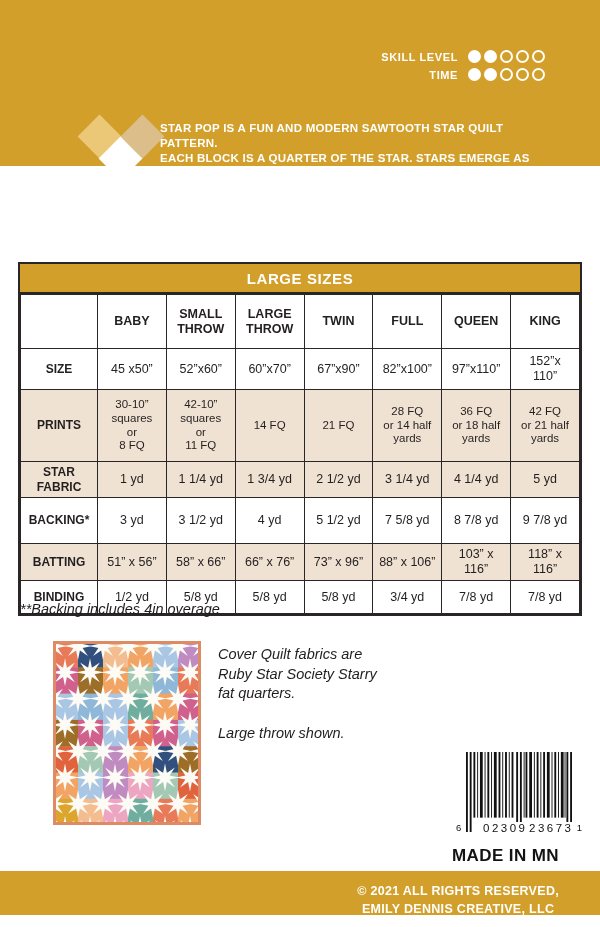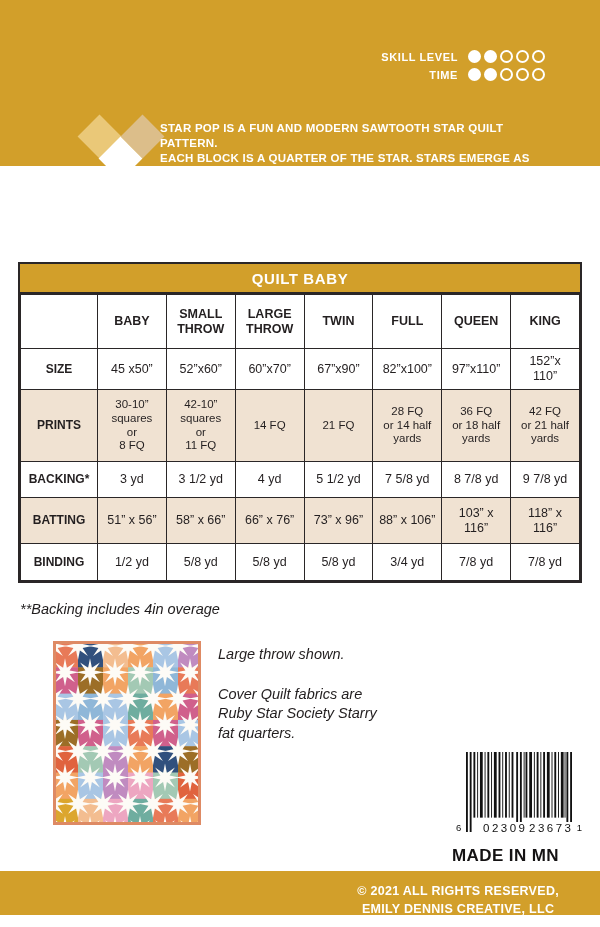--- a/index.html
+++ b/index.html
@@ -99,21 +99,21 @@
       <span class="d d1"></span>
       <span class="d d2"></span>
       <span class="d d3"></span>
     </div>
     <p class="intro">STAR POP IS A FUN AND MODERN SAWTOOTH STAR QUILT PATTERN.
 EACH BLOCK IS A QUARTER OF THE STAR.  STARS EMERGE AS YOUR
 BLOCKS GO TOGETHER.  FAT QUARTER AND STASH FRIENDLY!</p>
   </header>
 
   <div class="sizes-table-wrap">
-    <div class="table-title">QUILT BABY</div>
+    <div class="table-title">LARGE SIZES</div>
     <table>
       <colgroup>
           <col class="label-col">
           <col>
           <col>
           <col>
           <col>
           <col>
           <col>
           <col>
@@ -158,20 +158,31 @@
             <td>21 FQ</td>
             <td>28 FQ
 or 14 half
 yards</td>
             <td>36 FQ
 or 18 half
 yards</td>
             <td>42 FQ
 or 21 half
 yards</td>
+          </tr>
+          <tr class="shaded">
+            <th>STAR
+FABRIC</th>
+            <td>1 yd</td>
+            <td>1 1/4 yd</td>
+            <td>1 3/4 yd</td>
+            <td>2 1/2 yd</td>
+            <td>3 1/4 yd</td>
+            <td>4 1/4 yd</td>
+            <td>5 yd</td>
           </tr>
           <tr>
             <th>BACKING*</th>
             <td>3 yd</td>
             <td>3 1/2 yd</td>
             <td>4 yd</td>
             <td>5 1/2 yd</td>
             <td>7 5/8 yd</td>
             <td>8 7/8 yd</td>
             <td>9 7/8 yd</td>
@@ -300,24 +311,24 @@
       <polygon points="37.0,175.1 38.9,184.5 46.9,179.2 41.6,187.2 51.0,189.1 41.6,191.0 46.9,199.0 38.9,193.7 37.0,203.1 35.1,193.7 27.1,199.0 32.4,191.0 23.0,189.1 32.4,187.2 27.1,179.2 35.1,184.5" fill="#FDFBF6"></polygon>
       <polygon points="62.0,175.1 63.9,184.5 71.9,179.2 66.6,187.2 76.0,189.1 66.6,191.0 71.9,199.0 63.9,193.7 62.0,203.1 60.1,193.7 52.1,199.0 57.4,191.0 48.0,189.1 57.4,187.2 52.1,179.2 60.1,184.5" fill="#FDFBF6"></polygon>
       <polygon points="87.0,175.1 88.9,184.5 96.9,179.2 91.6,187.2 101.0,189.1 91.6,191.0 96.9,199.0 88.9,193.7 87.0,203.1 85.1,193.7 77.1,199.0 82.4,191.0 73.0,189.1 82.4,187.2 77.1,179.2 85.1,184.5" fill="#FDFBF6"></polygon>
       <polygon points="112.0,175.1 113.9,184.5 121.9,179.2 116.6,187.2 126.0,189.1 116.6,191.0 121.9,199.0 113.9,193.7 112.0,203.1 110.1,193.7 102.1,199.0 107.4,191.0 98.0,189.1 107.4,187.2 102.1,179.2 110.1,184.5" fill="#FDFBF6"></polygon>
       <polygon points="137.0,175.1 138.9,184.5 146.9,179.2 141.6,187.2 151.0,189.1 141.6,191.0 146.9,199.0 138.9,193.7 137.0,203.1 135.1,193.7 127.1,199.0 132.4,191.0 123.0,189.1 132.4,187.2 127.1,179.2 135.1,184.5" fill="#FDFBF6"></polygon>
       <polygon points="162.0,175.1 163.9,184.5 171.9,179.2 166.6,187.2 176.0,189.1 166.6,191.0 171.9,199.0 163.9,193.7 162.0,203.1 160.1,193.7 152.1,199.0 157.4,191.0 148.0,189.1 157.4,187.2 152.1,179.2 160.1,184.5" fill="#FDFBF6"></polygon>
       <rect x="1.5" y="1.5" width="145" height="181" fill="none" stroke="#DE8A64" stroke-width="3"></rect>
     </svg>
 
   <div class="cover-note">
-    <p>Large throw shown.</p>
     <p>Cover Quilt fabrics are
 Ruby Star Society Starry
 fat quarters.</p>
+    <p>Large throw shown.</p>
   </div>
 
   <div class="barcode">
     <svg id="barcode-bars" width="106" height="80" viewBox="0 0 114 78" preserveAspectRatio="none">
         <rect x="0" y="0" width="2" height="78" fill="#111"></rect>
         <rect x="4" y="0" width="2" height="78" fill="#111"></rect>
         <rect x="54" y="0" width="2" height="78" fill="#111"></rect>
         <rect x="58" y="0" width="2" height="78" fill="#111"></rect>
         <rect x="108" y="0" width="2" height="78" fill="#111"></rect>
         <rect x="112" y="0" width="2" height="78" fill="#111"></rect>

